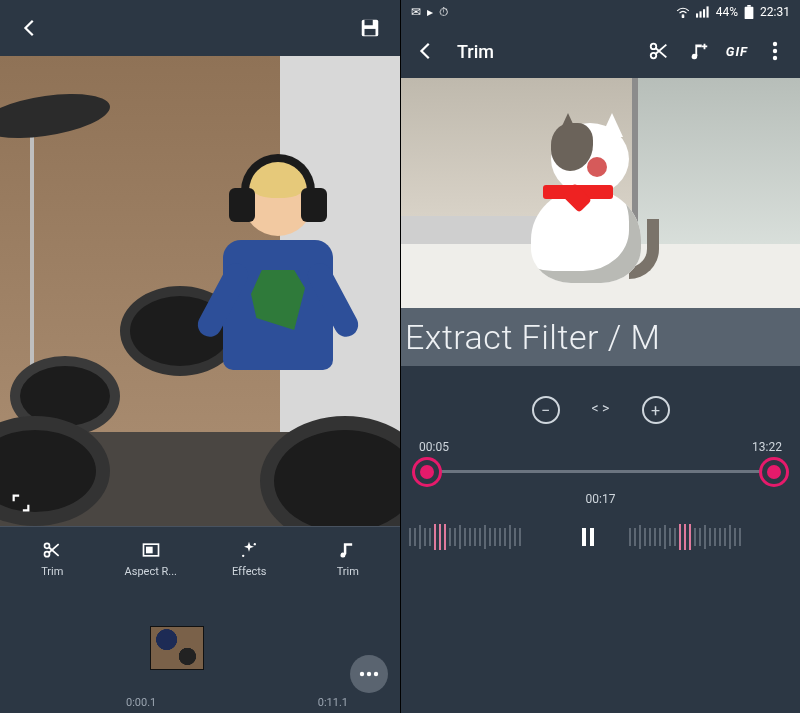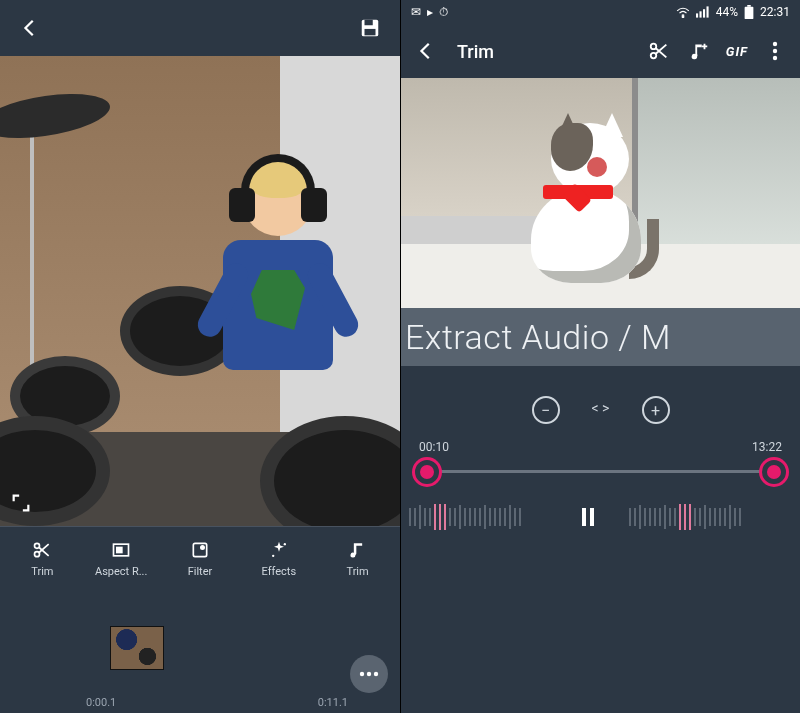--- a/index.html
+++ b/index.html
@@ -59,21 +59,21 @@
   .tool-row {
     display:flex; align-items:center; justify-content:space-between;
     padding:8px 4px 4px 4px; gap:2px;
     border-top:1px solid #48525f;
   }
   .tool-item { flex:1; min-width:0; text-align:center; color:#cfd6dd; font-size:11px; cursor:pointer; padding:4px 0;}
   .tool-item .ti-icon { height:22px; display:flex; align-items:center; justify-content:center; color:#fff;}
   .tool-item .ti-label { margin-top:4px; white-space:nowrap; overflow:hidden; text-overflow:ellipsis; padding:0 2px;}
 
   .timeline-left {
-    flex:1; display:flex; align-items:center; padding:6px 10px 10px 10px; position:relative;
+    flex:1; display:flex; align-items:center; padding:6px 10px 10px 10px; position:relative;margin-left:40px;
   }
   .clip-thumb { width:54px; height:44px; background:#7a6149; border:1px solid #111; margin-left:100px; position:relative; overflow:hidden;}
   .clip-thumb::after{content:"";position:absolute;inset:0;background:radial-gradient(circle at 30% 30%, #1d2b55 0 22%, transparent 23%), radial-gradient(circle at 70% 70%, #222 0 18%, transparent 19%);}
   .time-label { position:absolute; bottom:4px; font-size:11px; color:#9aa4b0;}
   .time-start { left:86px; }
   .time-end { right:52px; }
   .more-btn { position:absolute; right:12px; bottom:20px; width:38px; height:38px; border-radius:50%; background:#5a6470; display:flex; align-items:center; justify-content:center; color:#fff; cursor:pointer;}
 
   
   .status-bar {
@@ -201,29 +201,20 @@
       <div class="ti-icon">
         <svg width="20" height="20" viewBox="0 0 24 24" fill="none" stroke="#fff" stroke-width="2">
             <rect x="3" y="5" width="18" height="14"></rect>
             <rect x="7" y="9" width="6" height="6" fill="#fff"></rect>
           </svg>
       </div>
       <div class="ti-label">Aspect R...</div>
     </div>
     <div class="tool-item">
       <div class="ti-icon">
-        <svg width="20" height="20" viewBox="0 0 24 24" fill="none" stroke="#fff" stroke-width="2">
-            <rect x="4" y="4" width="16" height="16" rx="2"></rect>
-            <circle cx="15" cy="9" r="2" fill="#fff"></circle>
-          </svg>
-      </div>
-      <div class="ti-label">Filter</div>
-    </div>
-    <div class="tool-item">
-      <div class="ti-icon">
         <svg width="20" height="20" viewBox="0 0 24 24" fill="#fff">
             <path d="M12 2l1.5 4.5L18 8l-4.5 1.5L12 14l-1.5-4.5L6 8l4.5-1.5z"></path>
             <circle cx="19" cy="5" r="1.4"></circle>
             <circle cx="5" cy="19" r="1.4"></circle>
           </svg>
       </div>
       <div class="ti-label">Effects</div>
     </div>
     <div class="tool-item">
       <div class="ti-icon">
@@ -327,44 +318,45 @@
             <div class="cat-ear r"></div>
           <div class="cat-face-patch"></div>
           <div class="cat-mouth"></div>
         </div>
         <div class="cat-collar"></div>
         <div class="cat-bow"></div>
       </div>
     </div>
   </div>
 
-  <div class="caption-band">Extract Audio / M</div>
+  <div class="caption-band">Extract Filter / M</div>
 
   <div class="zoom-row">
     <div class="zoom-btn">
       <span>−</span>
     </div>
     <div class="fit-btn">
       <span>&lt; &gt;</span>
     </div>
     <div class="zoom-btn">
       <span>+</span>
     </div>
   </div>
 
   <div class="trim-area">
     <div class="trim-times">
-      <span>00:10</span>
+      <span>00:05</span>
       <span>13:22</span>
     </div>
     <div class="trim-track">
       <div class="trim-line"></div>
       <div class="trim-handle trim-start"></div>
       <div class="trim-handle trim-end"></div>
     </div>
+    <div class="trim-current">00:17</div>
   </div>
 
   <div class="scrub-row">
     <div class="ruler">
       <div class="tick"></div>
         <div class="tick"></div>
         <div class="tick mid"></div>
         <div class="tick"></div>
         <div class="tick"></div>
       <div class="tick pink"></div>

